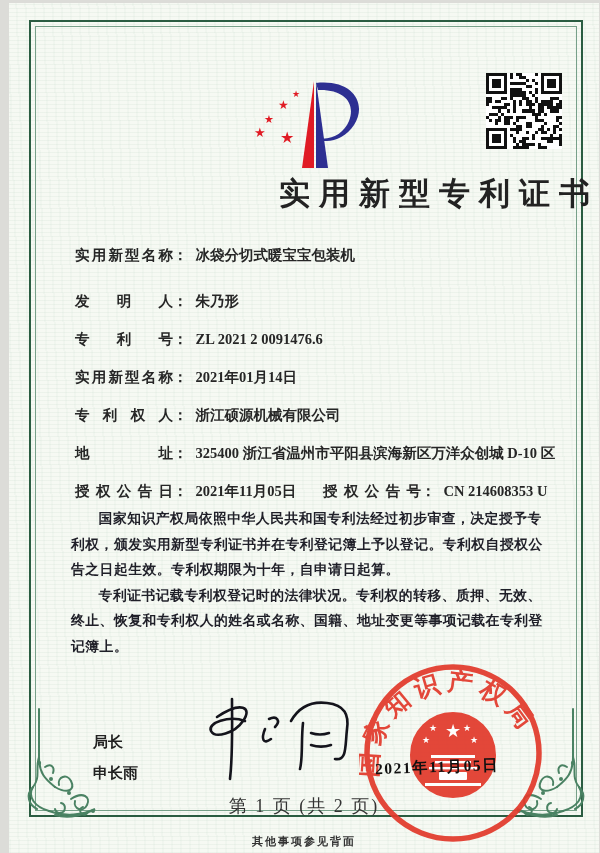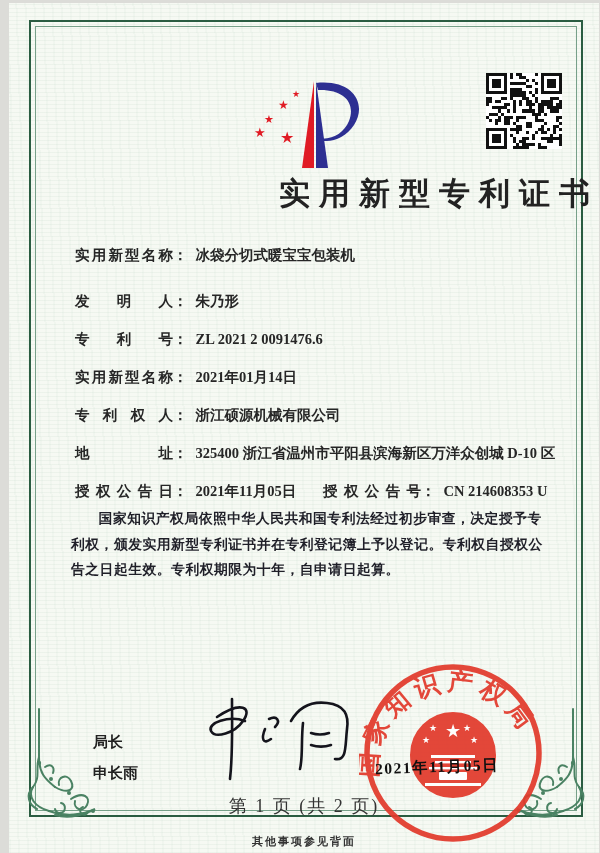--- a/index.html
+++ b/index.html
@@ -364,20 +364,21 @@
         <span class="lbl">授权公告日</span><span class="colon">：</span><span class="val">2021年11月05日</span>
       </span>
       <span class="grant-right">
         <span class="lbl">授权公告号</span><span class="colon">：</span><span class="val">CN 214608353 U</span>
       </span>
     </div>
   </div>
 
   <div class="bodytxt">
     <p>国家知识产权局依照中华人民共和国专利法经过初步审查，决定授予专利权，颁发实用新型专利证书并在专利登记簿上予以登记。专利权自授权公告之日起生效。专利权期限为十年，自申请日起算。</p>
+    <p>专利证书记载专利权登记时的法律状况。专利权的转移、质押、无效、终止、恢复和专利权人的姓名或名称、国籍、地址变更等事项记载在专利登记簿上。</p>
   </div>
 
   <div class="signer">
     <div>局长</div>
     <div>申长雨</div>
   </div>
 
   <svg class="signature" width="160" height="95" viewBox="0 0 160 95">
     <g fill="none" stroke="#14141c" stroke-width="2.6" stroke-linecap="round">
       <path d="M18,26 C42,10 54,16 44,30 C36,42 16,48 12,40 C8,32 30,24 46,30"></path>

